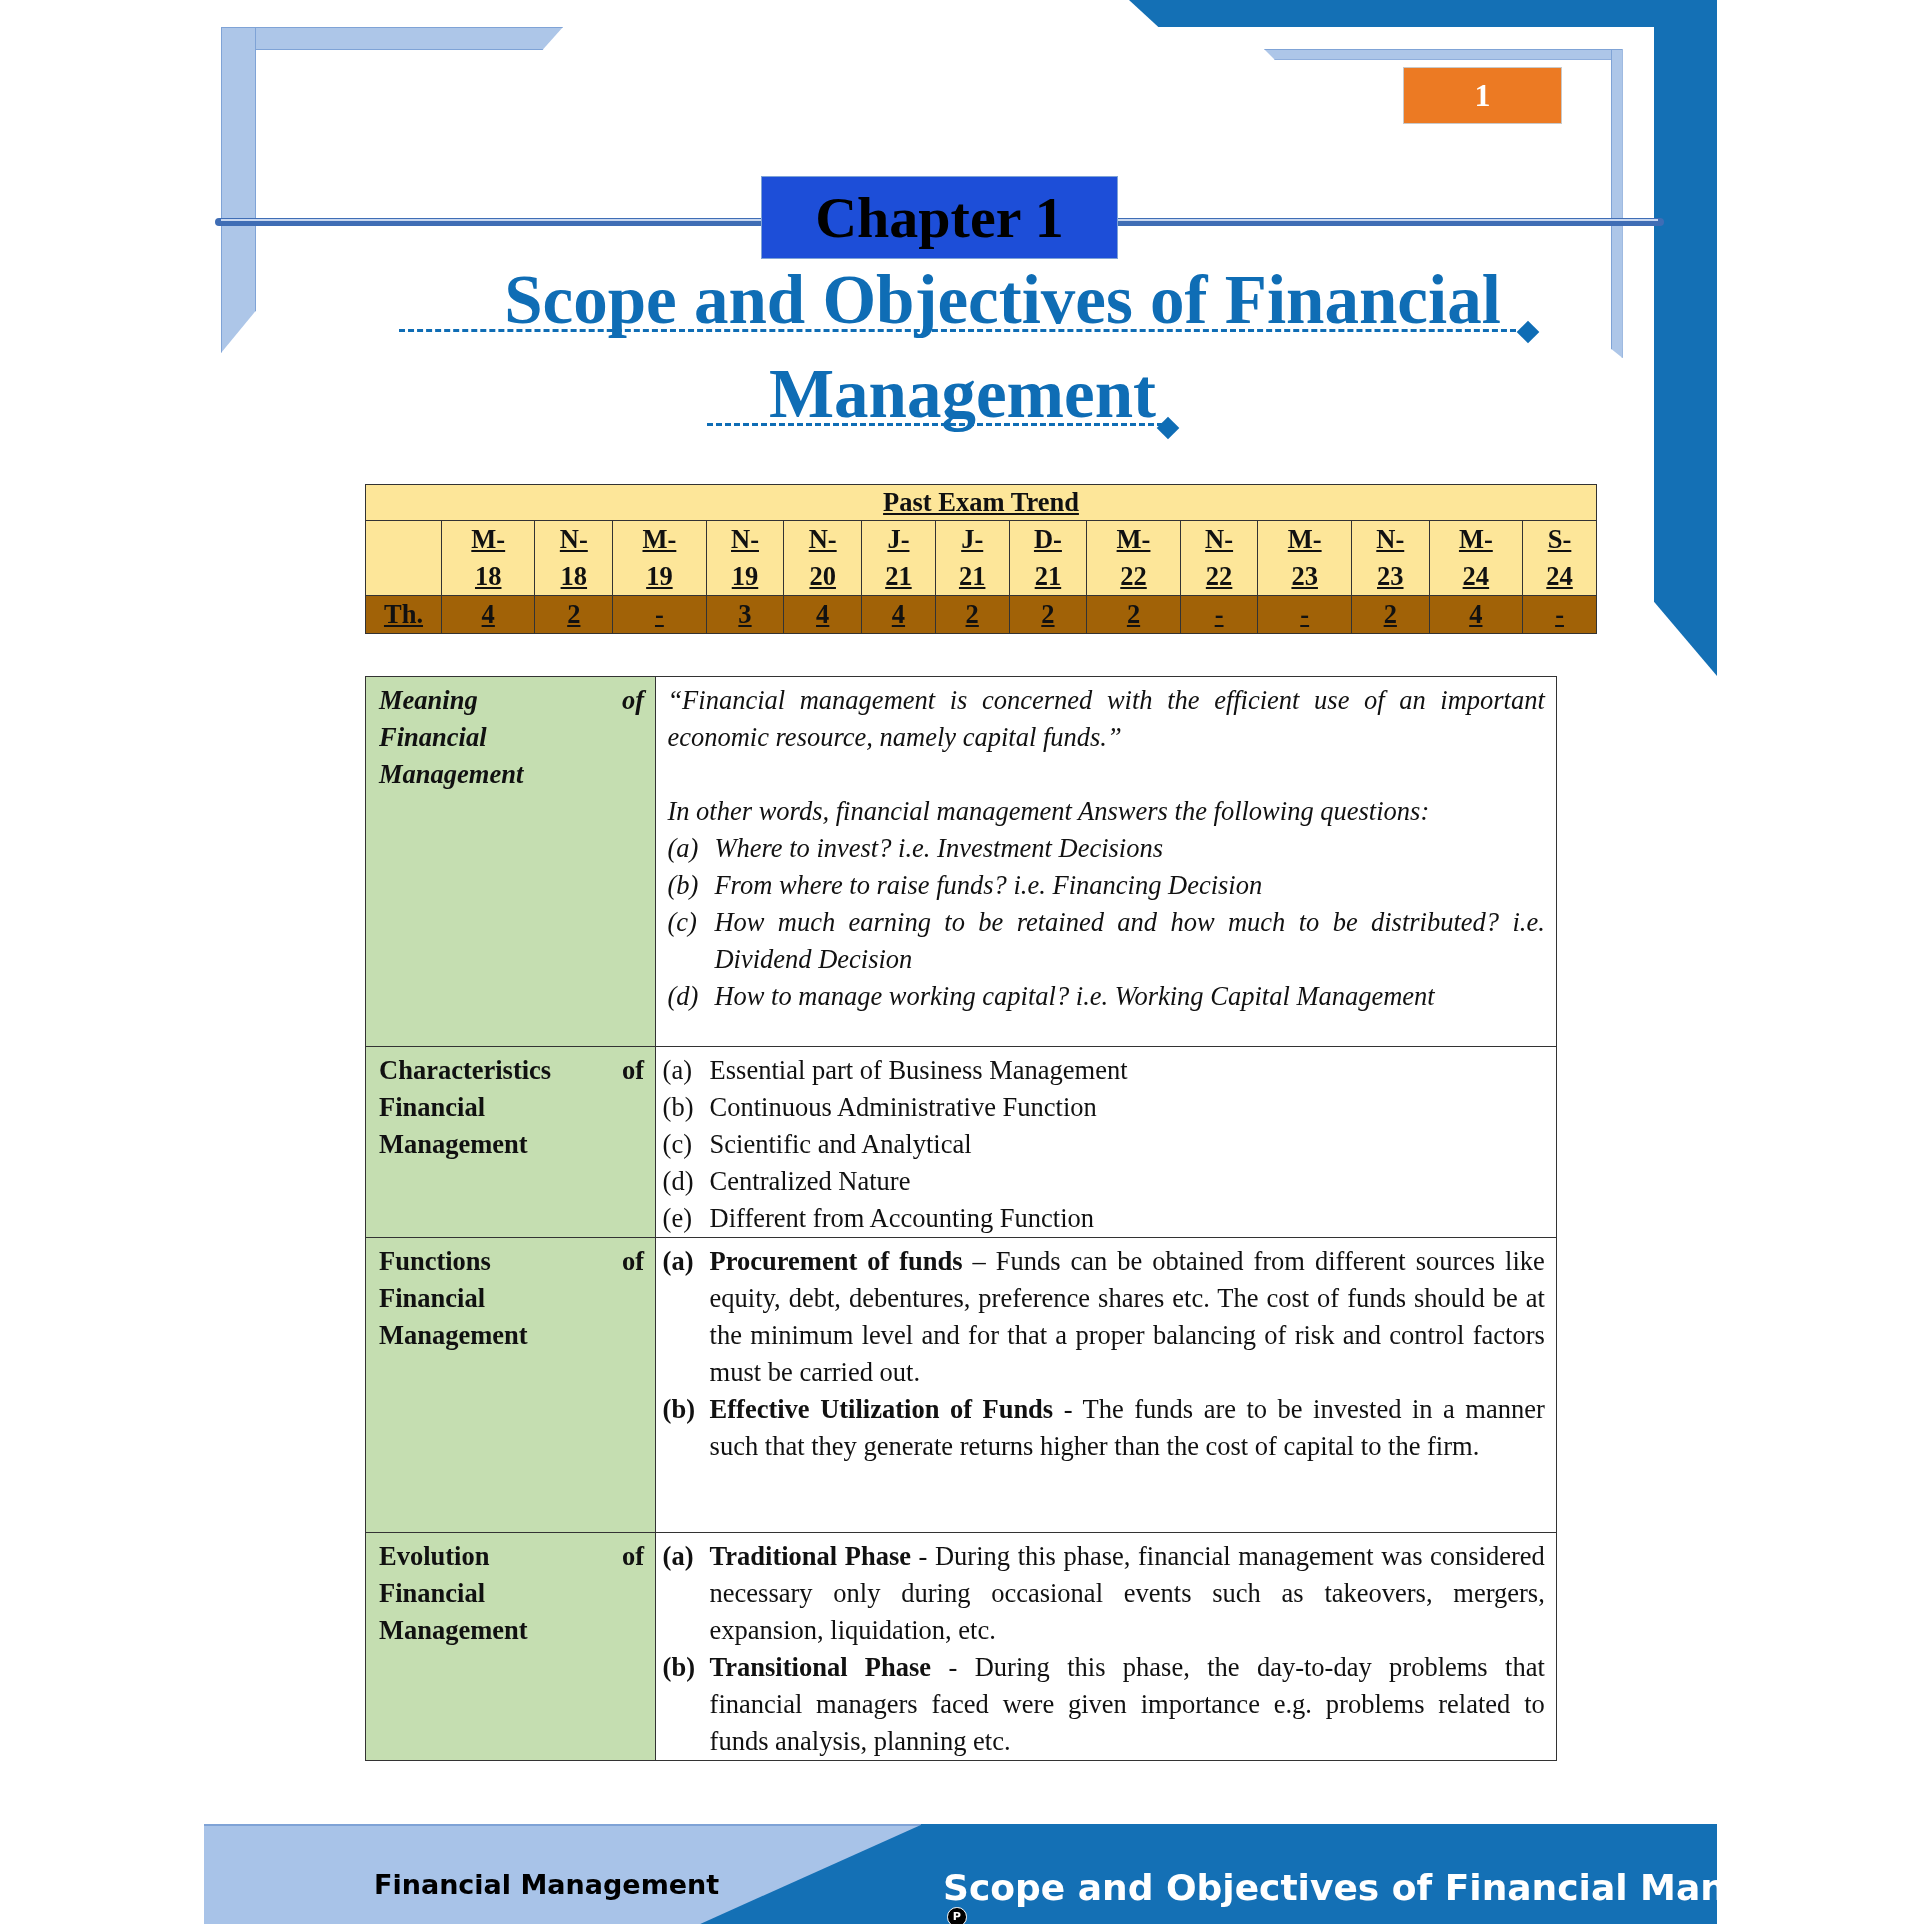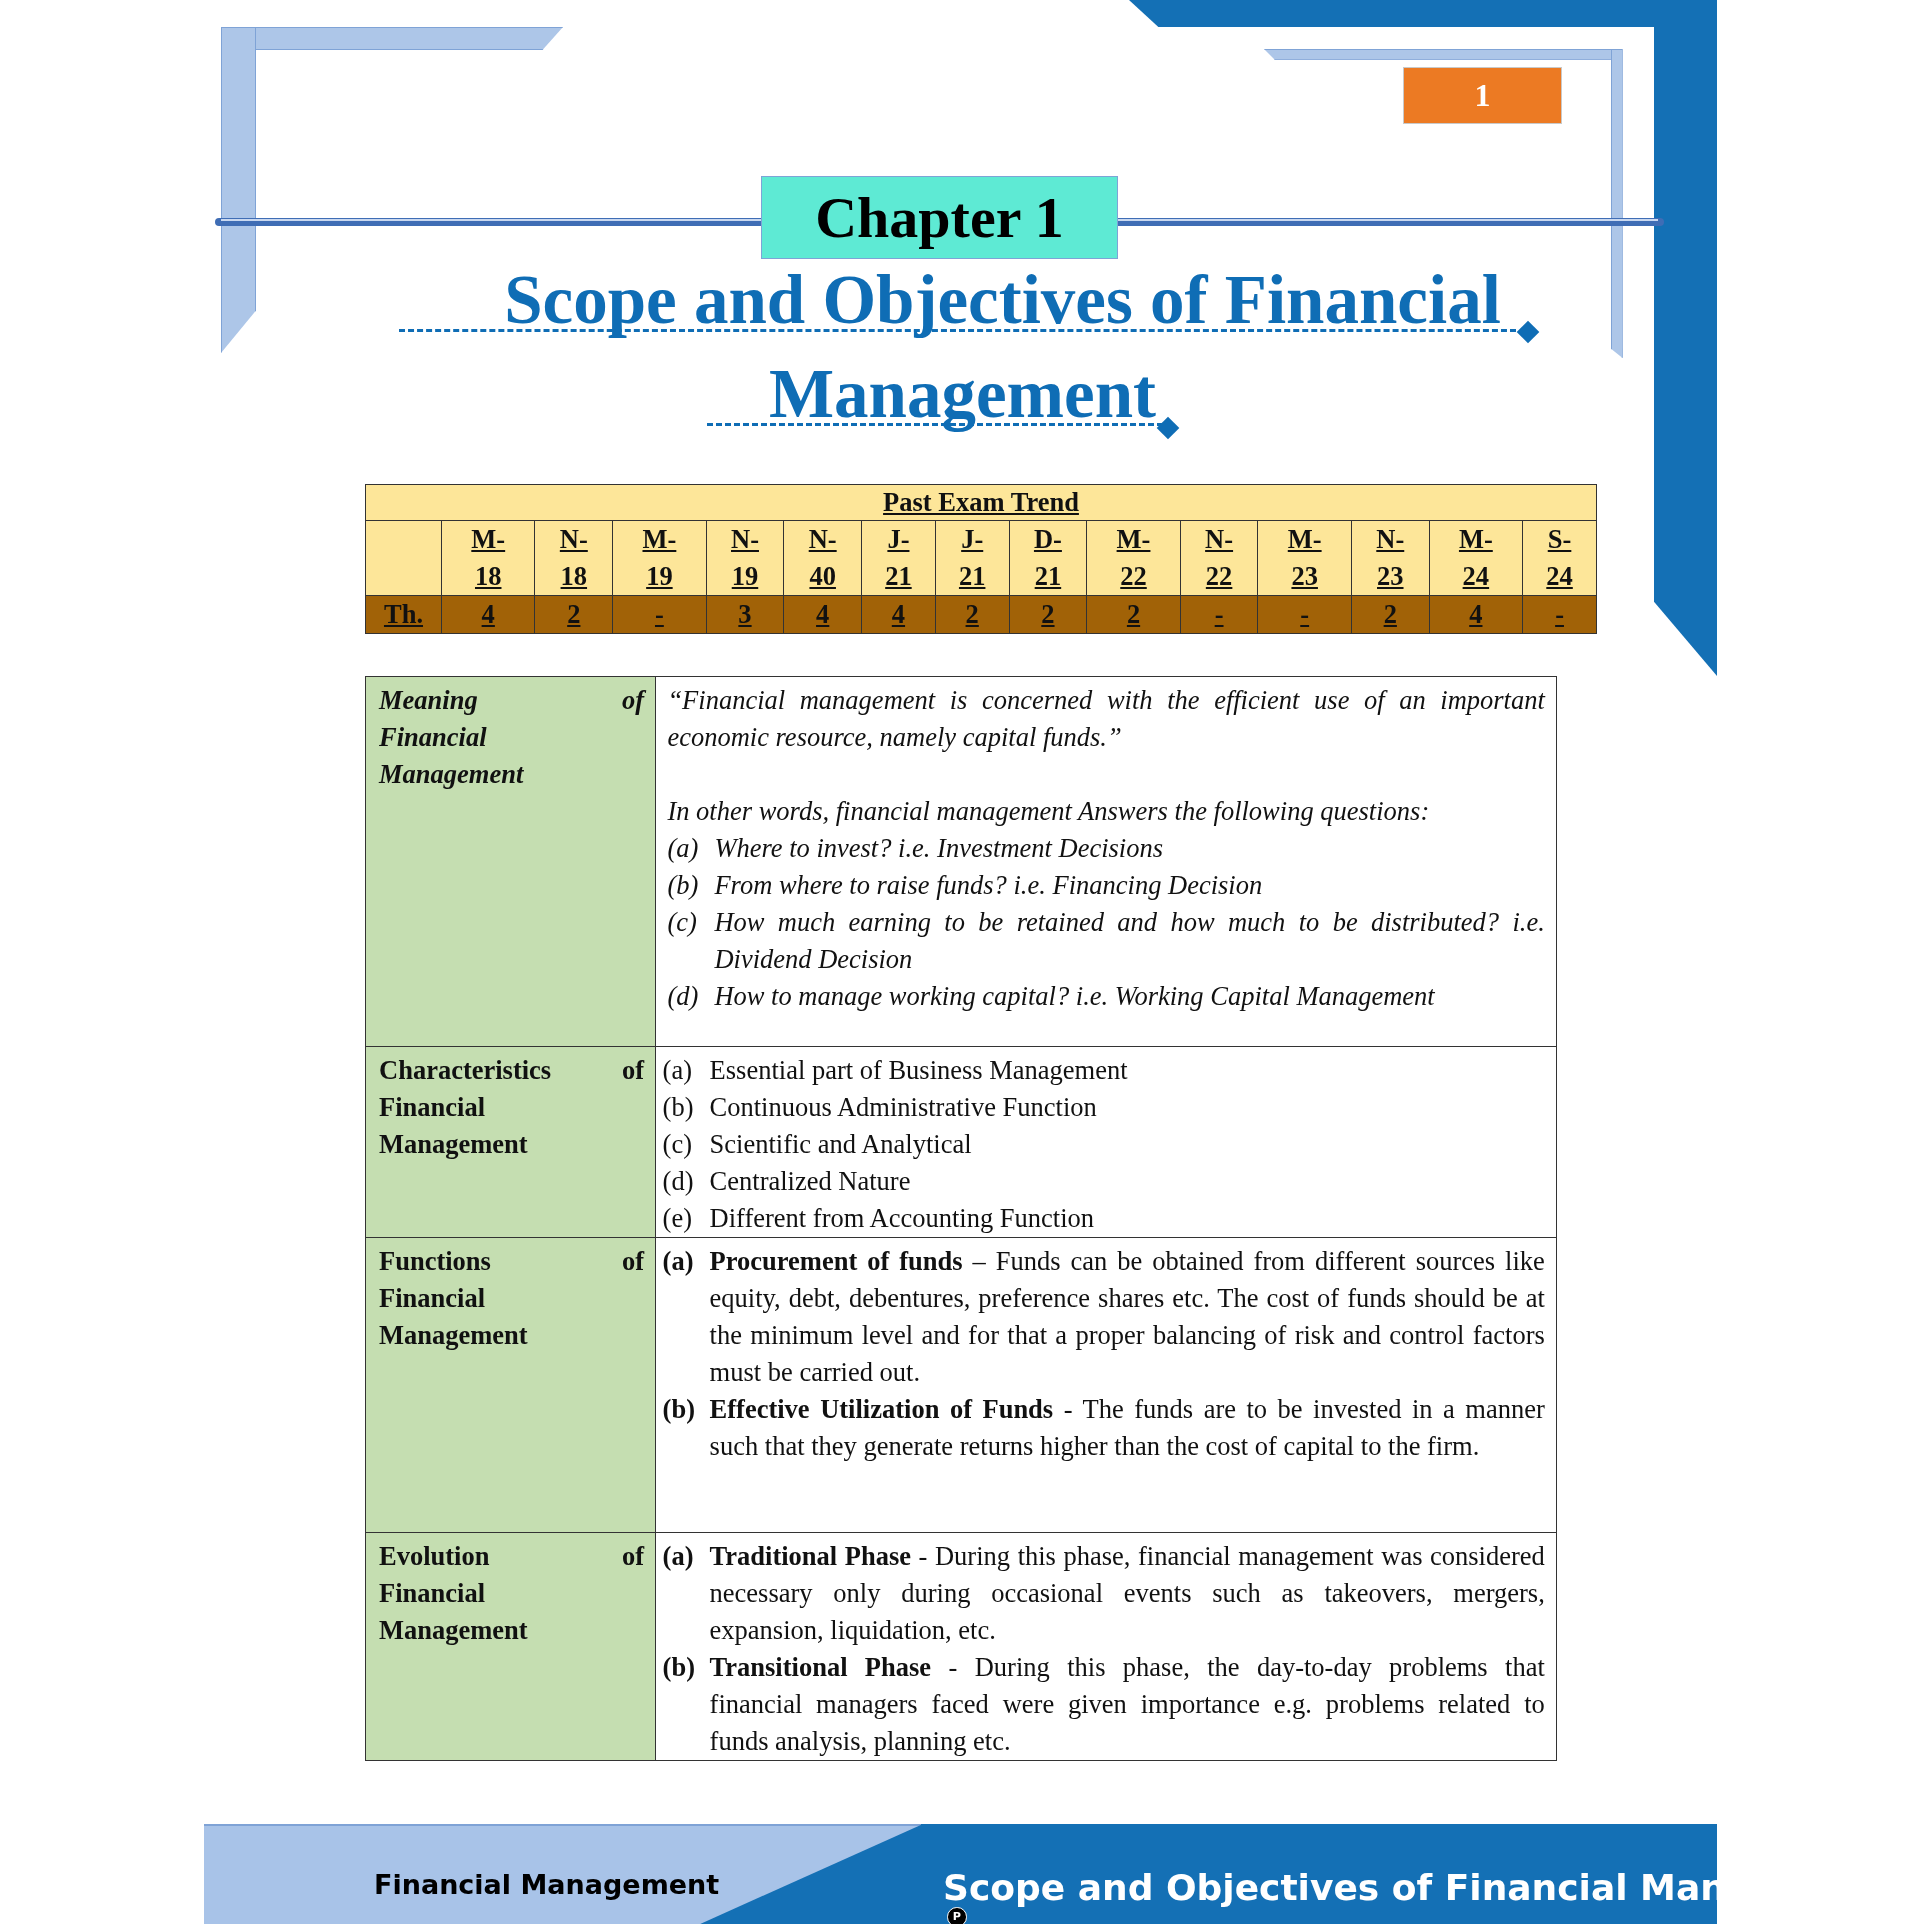--- a/index.html
+++ b/index.html
@@ -5,21 +5,21 @@
   html, body { margin:0; padding:0; }
   body { width:1925px; height:1925px; position:relative; background:#ffffff; overflow:hidden;
          font-family:"Liberation Serif", serif; color:#111; }
   .abs { position:absolute; }
   
   .lb { background:#adc6e8; border:0.8px solid #7fa3d6; }
   .db { background:#1470b5; }
   
   .chap-line { left:215px; top:218px; width:1449px; height:8px; background:#3f6db5; border-radius:4.8px; }
   .chap-line-hl { left:221px; top:219px; width:1437px; height:1.6px; background:#c9d8f0; }
-  .chap-box { left:761px; top:176px; width:357px; height:83px; background:#5eead4; border:1.6px solid #7fa3d6;
+  .chap-box { left:761px; top:176px; width:357px; height:83px; background:#1d4ed8; border:1.6px solid #7fa3d6;
               display:flex; align-items:center; justify-content:center; box-sizing:border-box;
               font-weight:bold; font-size:58px; color:#000; }
   .page-num { left:1403px; top:67px; width:159px; height:57px; background:#ec7a23; border:1.6px solid #c9c9c9;
               box-sizing:border-box; display:flex; align-items:center; justify-content:center;
               color:#fff; font-weight:bold; font-size:32px; }
   .title { left:0; width:1925px; text-align:center; color:#0f6db5; font-weight:bold; font-size:69px; }
   .title-ul { height:0; border-top:3.2px dashed #0f6db5; }
   .diamond { width:16px; height:16px; background:#0f6db5; transform:rotate(45deg); }
   
   table.exam { position:absolute; left:365px; top:484px; width:1232px; border-collapse:collapse;
@@ -91,21 +91,21 @@
     <td>
           <div>M-</div>
           <div>19</div>
         </td>
     <td>
           <div>N-</div>
           <div>19</div>
         </td>
     <td>
           <div>N-</div>
-          <div>40</div>
+          <div>20</div>
         </td>
     <td>
           <div>J-</div>
           <div>21</div>
         </td>
     <td>
           <div>J-</div>
           <div>21</div>
         </td>
     <td>

